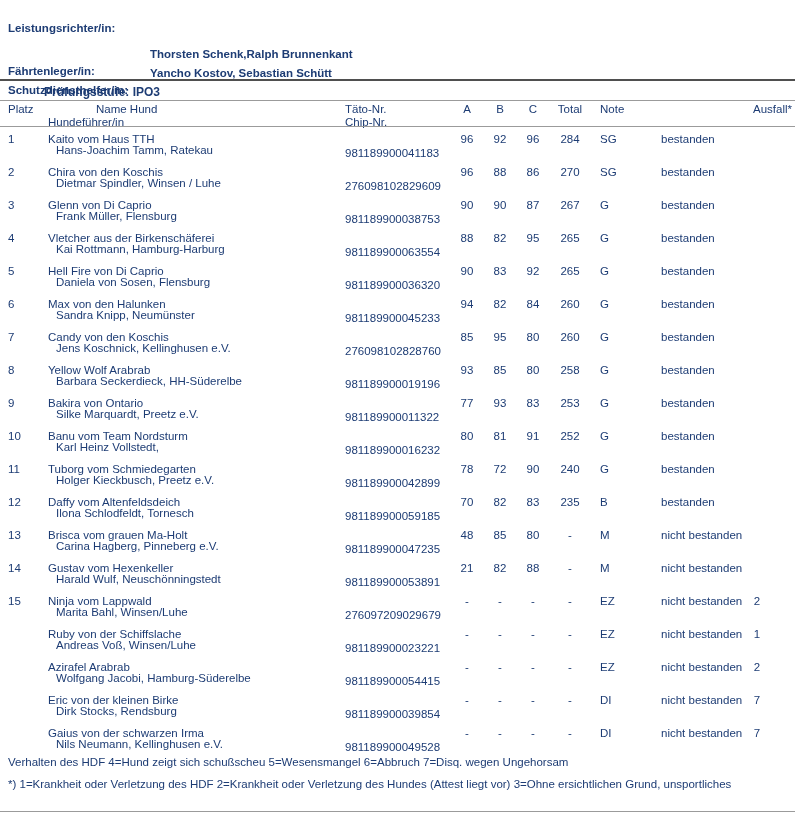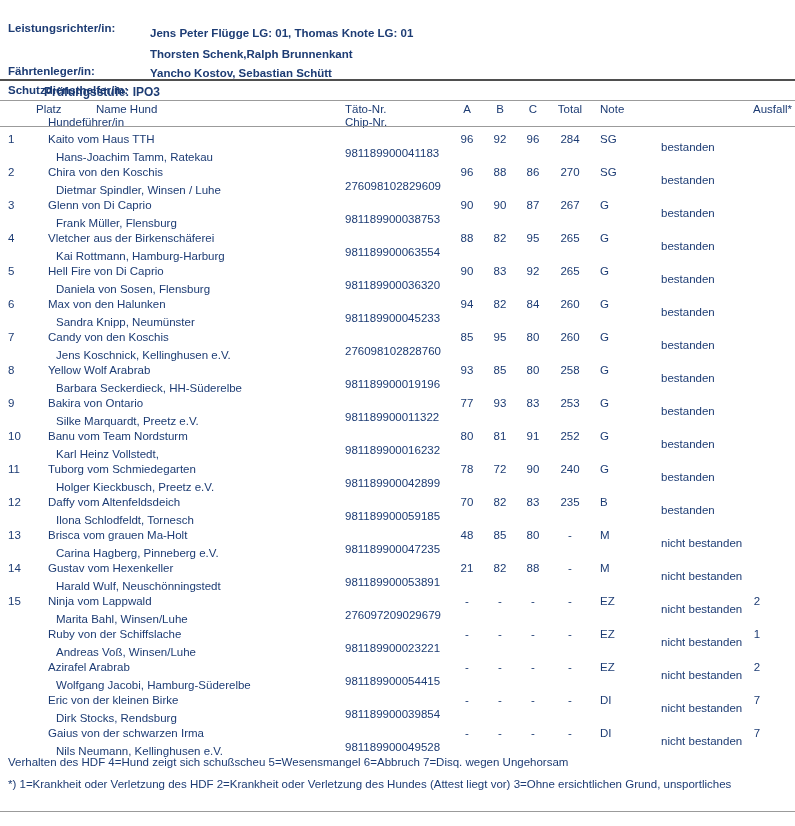--- a/index.html
+++ b/index.html
@@ -14,63 +14,62 @@
   .rule-dark { height:2px; background:#4f4f4f; }
 
   
   .off-row { position:absolute; left:8px; display:flex; font-weight:bold; white-space:nowrap; }
   .off-label { width:142px;margin-top:17px; }
 
   .section-title { position:absolute; left:8px; top:85px; font-weight:bold; font-size:12px;padding-left:36px; }
 
   
   .h { position:absolute; line-height:13px; white-space:nowrap; }
-  .h-platz { left:8px;  top:103px;margin-left:28px; }
+  .h-platz { left:8px;  top:103px; }
   .h-name1 { left:48px; top:103px;padding-left:48px; }
   .h-name2 { left:48px; top:116px; }
   .h-id1   { left:345px; top:103px; }
   .h-id2   { left:345px; top:116px; }
   .h-a     { left:453px; top:103px; width:28px; text-align:center; }
   .h-b     { left:486px; top:103px; width:28px; text-align:center; }
   .h-c     { left:519px; top:103px; width:28px; text-align:center; }
   .h-total { left:552px; top:103px; width:36px; text-align:center; }
   .h-note  { left:600px; top:103px; }
   .h-ausfall { left:712px; top:103px; width:80px; text-align:right; }
 
   
   .t-rows { position:absolute; top:133px; left:0; width:795px; }
   .t-row { position:relative; height:33px; }
   .cell { position:absolute; line-height:13px; white-space:nowrap; }
   .c-platz   { left:8px;  top:0; width:34px; }
   .c-dog     { left:48px; top:0; font-weight:normal; }
-  .c-handler { left:48px; top:18px;padding-left:8px; }
+  .c-handler { left:48px; top:11px;padding-left:8px; }
   .c-chip    { left:345px; top:14px; }
   .c-a       { left:453px; top:0; width:28px; text-align:center; }
   .c-b       { left:486px; top:0; width:28px; text-align:center; }
   .c-c       { left:519px; top:0; width:28px; text-align:center; }
   .c-total   { left:552px; top:0; width:36px; text-align:center; }
   .c-note    { left:600px; top:0; }
-  .c-result  { left:645px; top:8px;padding-left:16px; }
+  .c-result  { left:645px; top:0;padding-left:16px; }
   .c-ausfall { left:744px; top:0; width:26px; text-align:center; }
 
   
   .footnote-line { position:absolute; left:8px; white-space:nowrap; }
 </style>
 </head>
 <body>
 
 <div>
 
   <div>
     <div class="off-row" style="top:5px">
       <span class="off-label">Leistungsrichter/in:</span>
     </div>
     <div class="off-row" style="top:27px">
       <span class="off-label"></span>
-      <span class="off-value">Jens Peter Flügge LG: 01, Thomas Knote LG: 01</span>
     </div>
     <div class="off-row" style="top:48px">
       <span class="off-label">Fährtenleger/in:</span>
       <span class="off-value">Thorsten Schenk,Ralph Brunnenkant</span>
     </div>
     <div class="off-row" style="top:67px">
       <span class="off-label">Schutzdiensthelfer/in:</span>
       <span class="off-value">Yancho Kostov, Sebastian Schütt</span>
     </div>
   </div>

